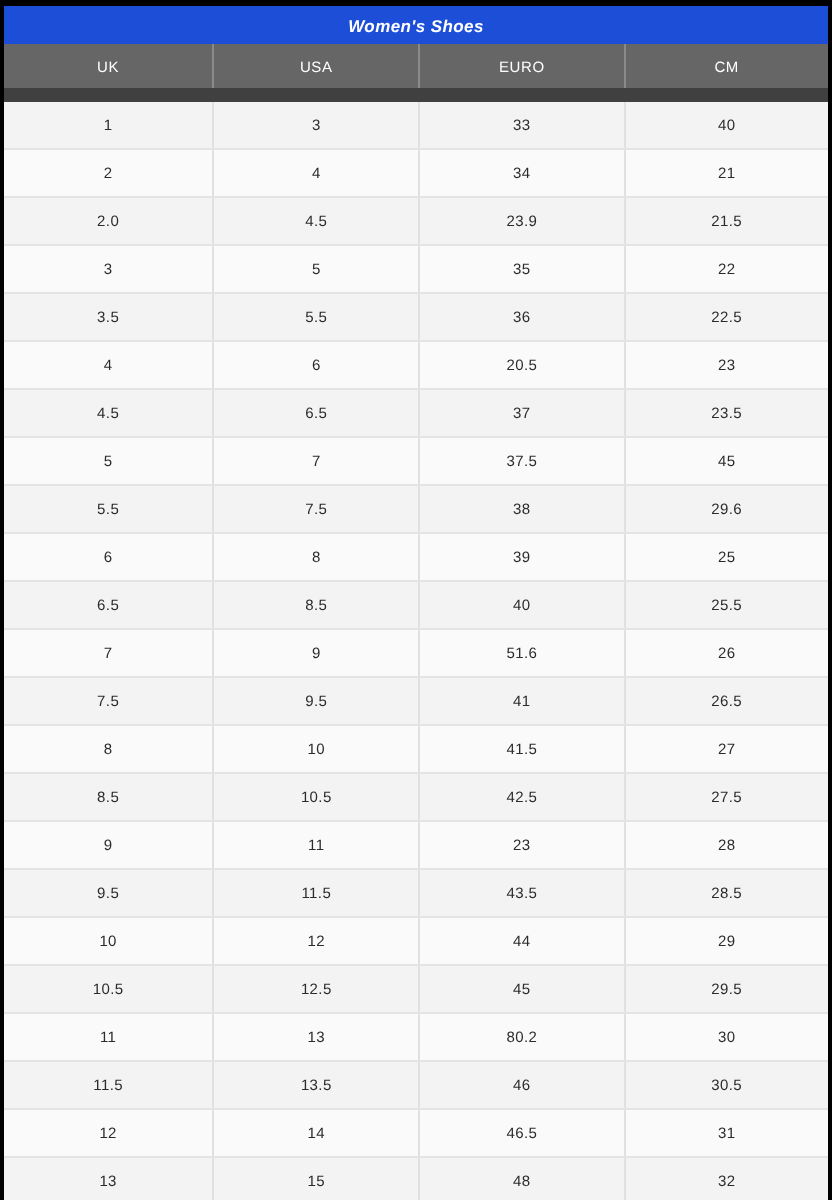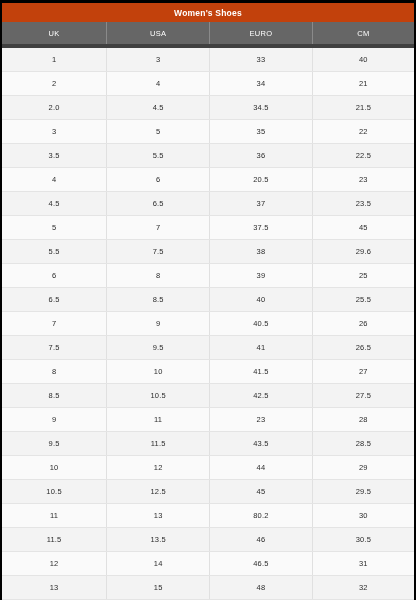--- a/index.html
+++ b/index.html
@@ -15,28 +15,29 @@
   }
   .chart-wrap {
     width: 416px;
     height: 600px;
     box-sizing: border-box;
     padding: 3px 2px 0 2px;
     background: #000000;
   }
   .title-bar {
     height: 19px;
-    background: #c2410c;
+    background: #1d4ed8;
     color: #ffffff;
     font-size: 8.5px;
     font-weight: bold;
     display: flex;
     align-items: center;
     justify-content: center;
     letter-spacing: 0.2px;
+    font-style: italic;
   }
   table.size-table {
     width: 100%;
     border-collapse: collapse;
     table-layout: fixed;
     background: #f4f4f4;
   }
   table.size-table col.c-uk   { width: 25.4%; }
   table.size-table col.c-usa  { width: 25.0%; }
   table.size-table col.c-euro { width: 24.9%; }
@@ -46,21 +47,21 @@
     background: #666666;
     color: #ffffff;
     font-size: 7.5px;
     font-weight: normal;
     letter-spacing: 0.3px;
     height: 22px;
     padding: 0;
     text-align: center;
     vertical-align: middle;
     border-right: 1px solid #8a8a8a;
-    border-bottom: 4px solid #404040;
+    border-bottom: 7px solid #404040;
   }
   thead th:last-child { border-right: none; }
 
   tbody td {
     height: 23px;
     padding: 0;
     text-align: center;
     vertical-align: middle;
     font-size: 7.5px;
     color: #2b2b2b;
@@ -106,21 +107,21 @@
         </tr>
         <tr>
           <td>2</td>
           <td>4</td>
           <td>34</td>
           <td>21</td>
         </tr>
         <tr>
           <td>2.0</td>
           <td>4.5</td>
-          <td>34.5</td>
+          <td>23.9</td>
           <td>21.5</td>
         </tr>
         <tr>
           <td>3</td>
           <td>5</td>
           <td>35</td>
           <td>22</td>
         </tr>
         <tr>
           <td>3.5</td>
@@ -160,21 +161,21 @@
         </tr>
         <tr>
           <td>6.5</td>
           <td>8.5</td>
           <td>40</td>
           <td>25.5</td>
         </tr>
         <tr>
           <td>7</td>
           <td>9</td>
-          <td>40.5</td>
+          <td>51.6</td>
           <td>26</td>
         </tr>
         <tr>
           <td>7.5</td>
           <td>9.5</td>
           <td>41</td>
           <td>26.5</td>
         </tr>
         <tr>
           <td>8</td>

